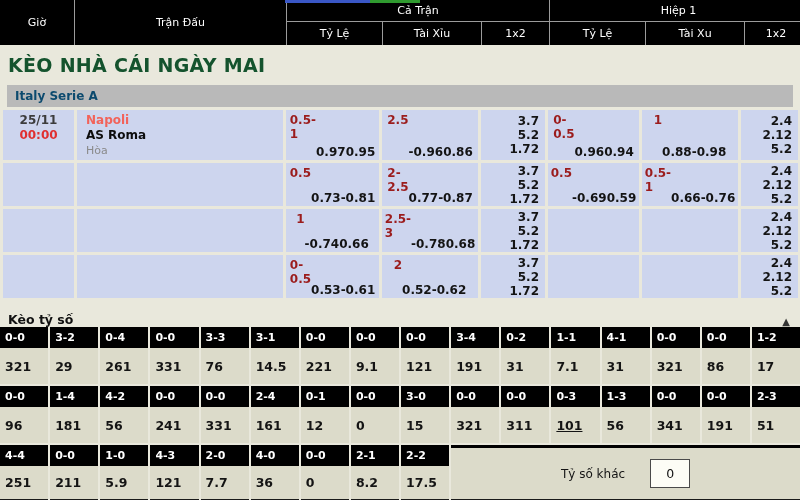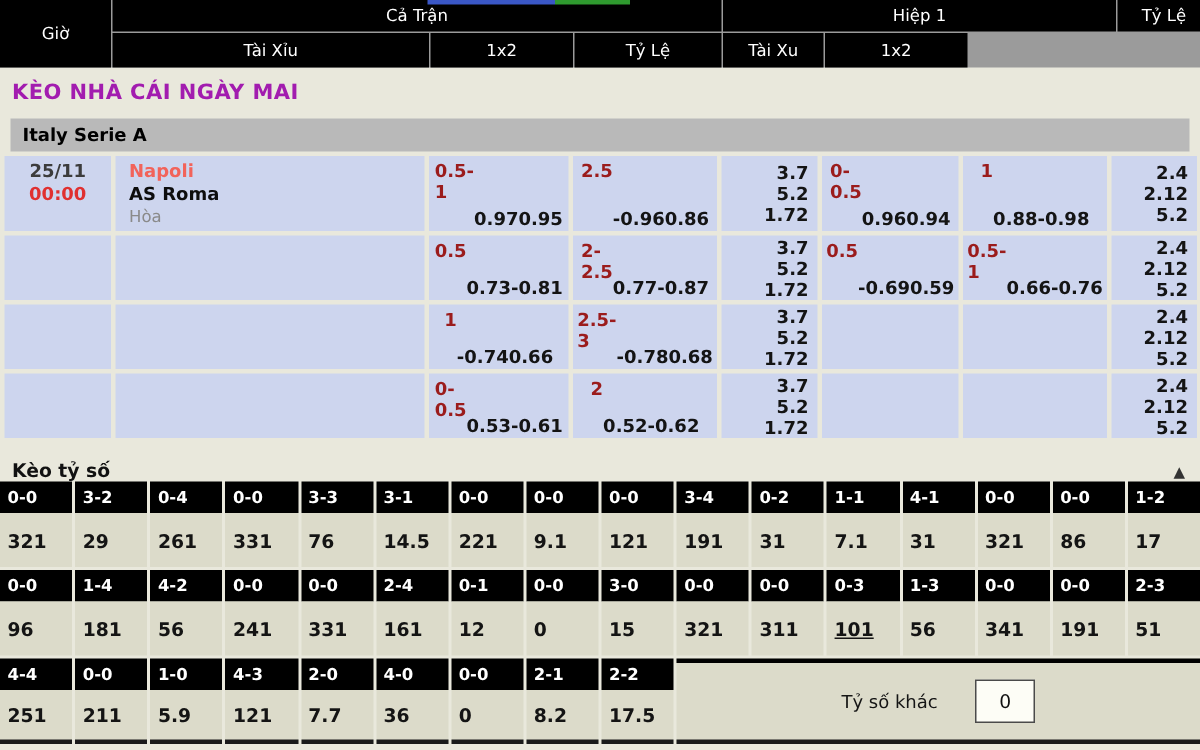--- a/index.html
+++ b/index.html
@@ -24,26 +24,26 @@
   .hcell{
     background:#000000;color:#fff;font-size:11px;
     display:flex;align-items:center;justify-content:center;
     white-space:nowrap;
   }
   .hcell.rowspan{grid-row:1/3;}
   .hcell.group3{grid-column:span 3;}
 
   
   .page-title{
-    margin:9px 0 0 8px;color:#a21caf;font-size:14px;font-weight:bold;
+    margin:9px 0 0 8px;color:#14532d;font-size:19px;font-weight:bold;
     letter-spacing:.3px;
   }
   
   .league-bar{
-    margin:9px 7px 0 7px;height:22px;background:#b9b9b9;color:#000000;
+    margin:9px 7px 0 7px;height:22px;background:#b9b9b9;color:#0c4a6e;
     font-size:12px;font-weight:bold;display:flex;align-items:center;
     padding-left:8px;box-sizing:border-box;
   }
 
   
   .odds-rows{margin:3px 0 0 3px;}
   .odds-row{
     display:grid;
     grid-template-columns:71px 206px 93px 96px 64px 91px 96px 57px;
     gap:3px;margin-bottom:3px;
@@ -102,20 +102,21 @@
   }
 </style>
 </head>
 <body>
 
 <div class="strip blue"></div>
 <div class="strip green"></div>
 
 <div class="thead">
   <div class="hcell rowspan">Giờ</div>
+  <div class="hcell rowspan">Trận Đấu</div>
   <div class="hcell group3">Cả Trận</div>
   <div class="hcell group3">Hiệp 1</div>
   <div class="hcell">Tỷ Lệ</div>
   <div class="hcell">Tài Xỉu</div>
   <div class="hcell">1x2</div>
   <div class="hcell">Tỷ Lệ</div>
   <div class="hcell">Tài Xu</div>
   <div class="hcell">1x2</div>
 </div>
 

